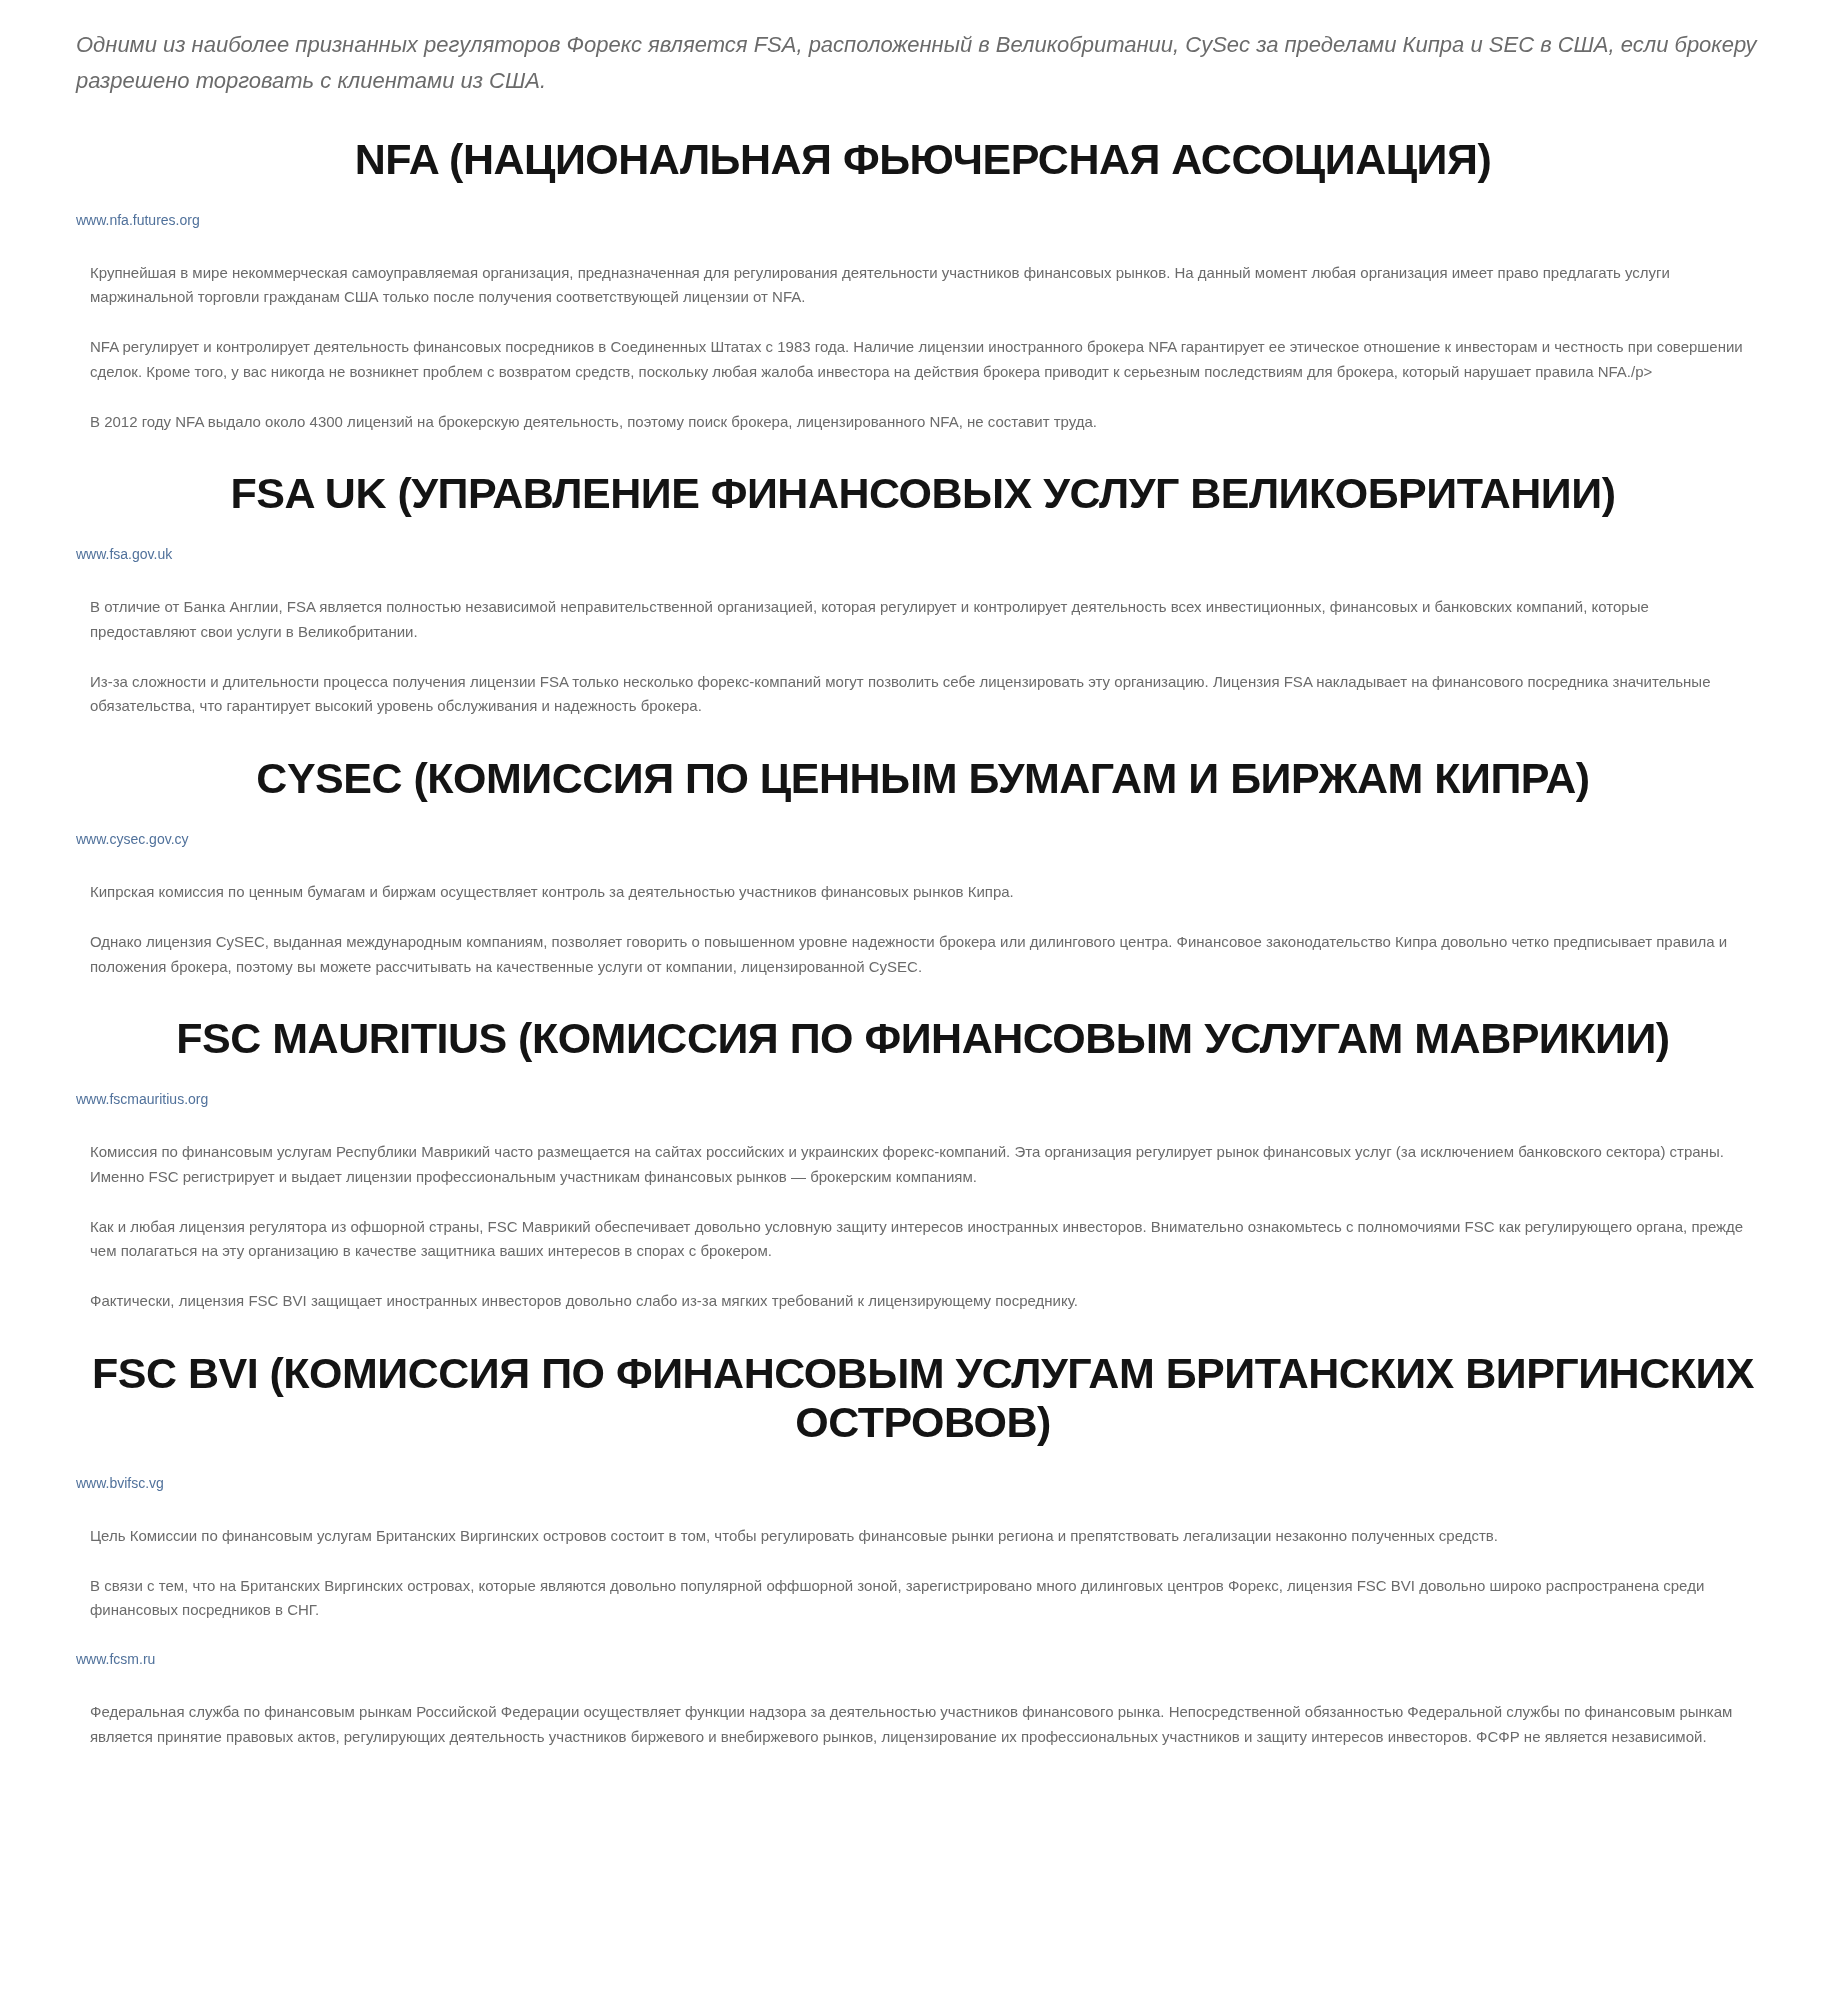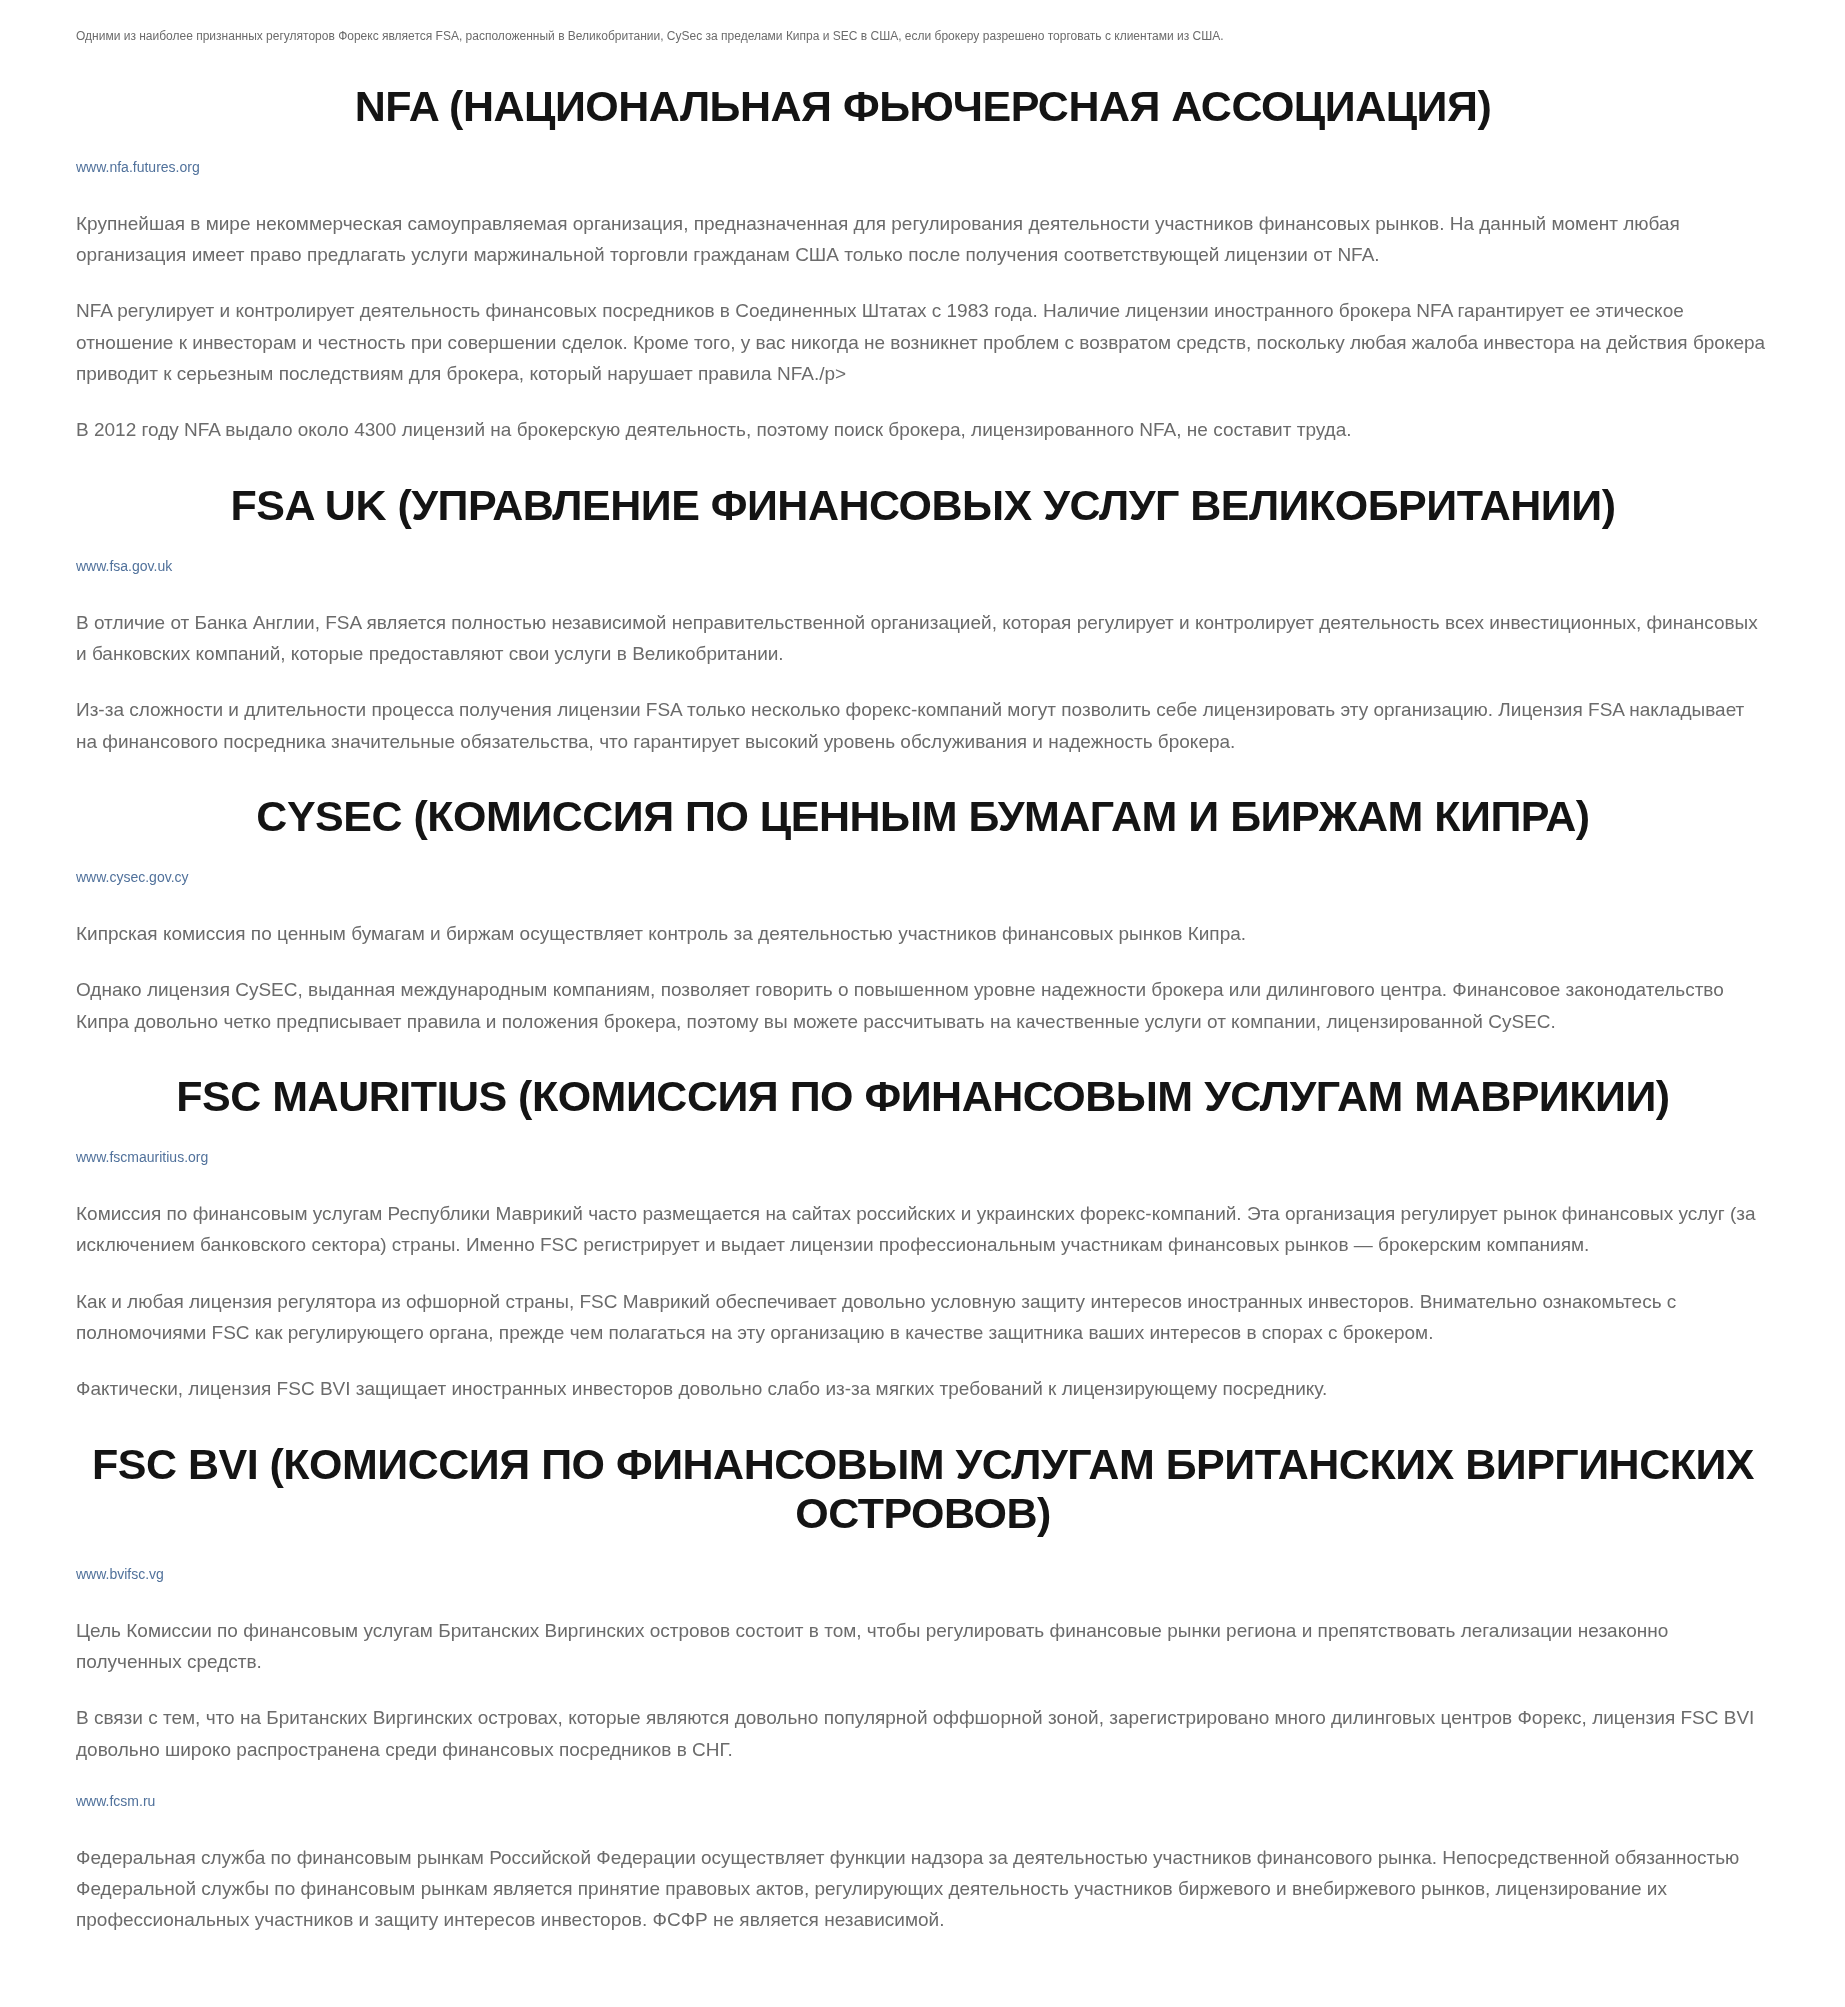--- a/index.html
+++ b/index.html
@@ -14,22 +14,23 @@
     font-family: "Liberation Sans", "DejaVu Sans", sans-serif;
   }
   .page {
     width: 1846px;
     min-height: 2008px;
     padding: 27px 76px 58px 76px;
     background: var(--background);
   }
   .intro {
     color: var(--body);
-    font-size: 12px;
+    font-size: 22px;
     line-height: 1.65;
+    font-style: italic;
   }
   .reg-section h2 {
     color: var(--heading);
     font-size: 43px;
     line-height: 1.14;
     font-weight: 800;
     letter-spacing: -0.5px;
     margin: 35px 0 25px 0;
     text-transform: uppercase;
     text-align: center;
@@ -37,23 +38,23 @@
   .site-link {
     display: inline-block;
     color: var(--link);
     font-size: 14px;
     line-height: 23px;
     text-decoration: none;
     margin-bottom: 3.9px;
   }
   .reg-section p {
     color: var(--body);
-    font-size: 19px;
+    font-size: 15px;
     line-height: 1.65;
-    margin: 25px 0;
+    margin: 25px 14px;
     max-width: 1708px;
   }
 </style>
 </head>
 <body>
 
 <div class="page">
 
   <p class="intro">Одними из наиболее признанных регуляторов Форекс является FSA, расположенный в Великобритании, CySec за пределами Кипра и SEC в США, если брокеру разрешено торговать с клиентами из США.</p>
 

